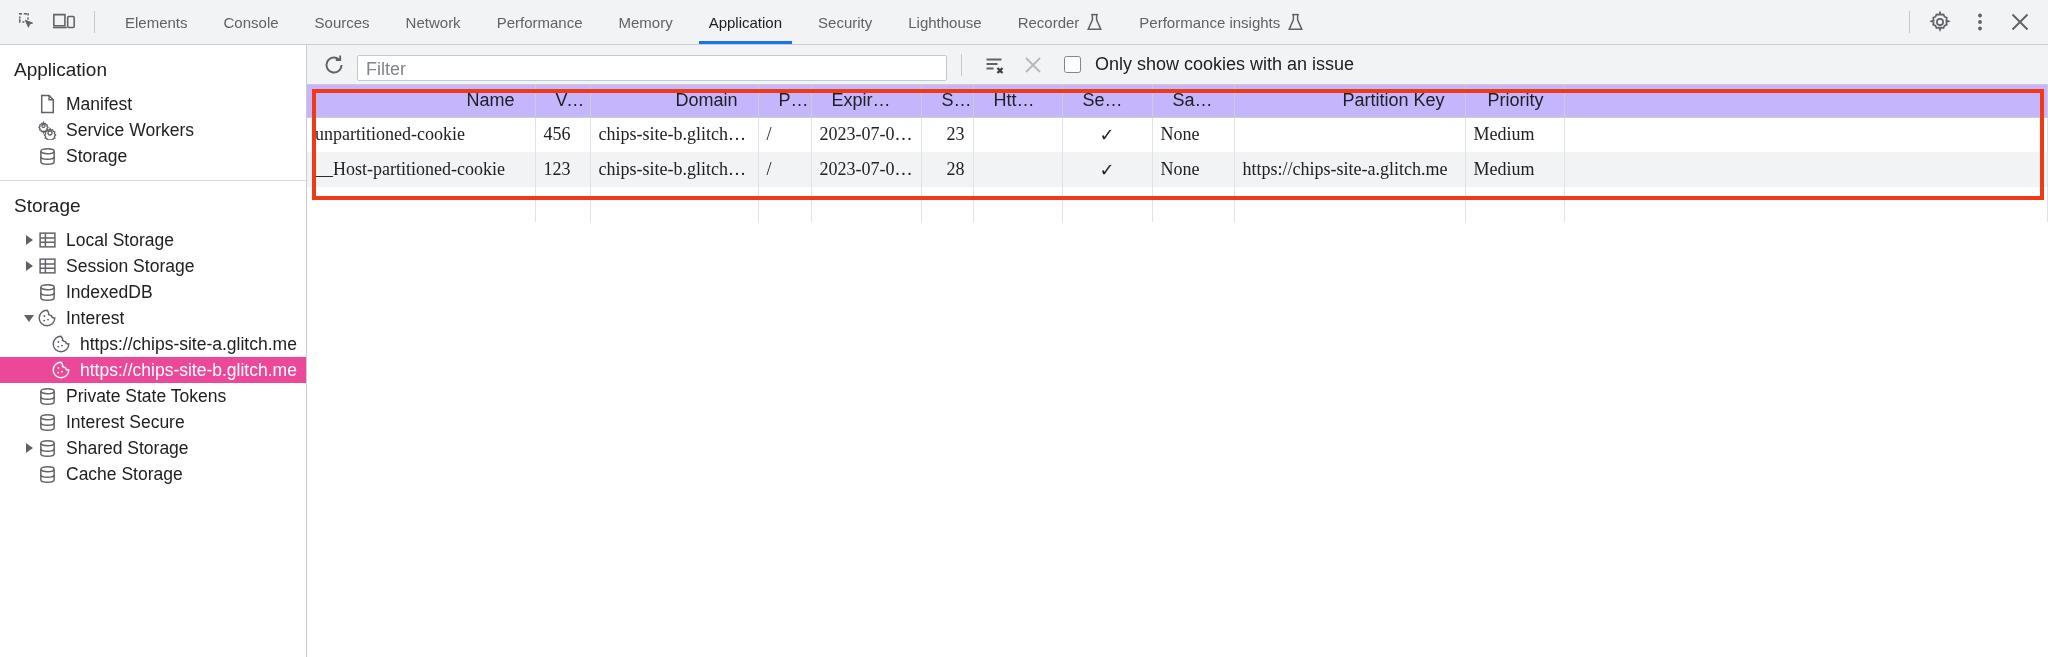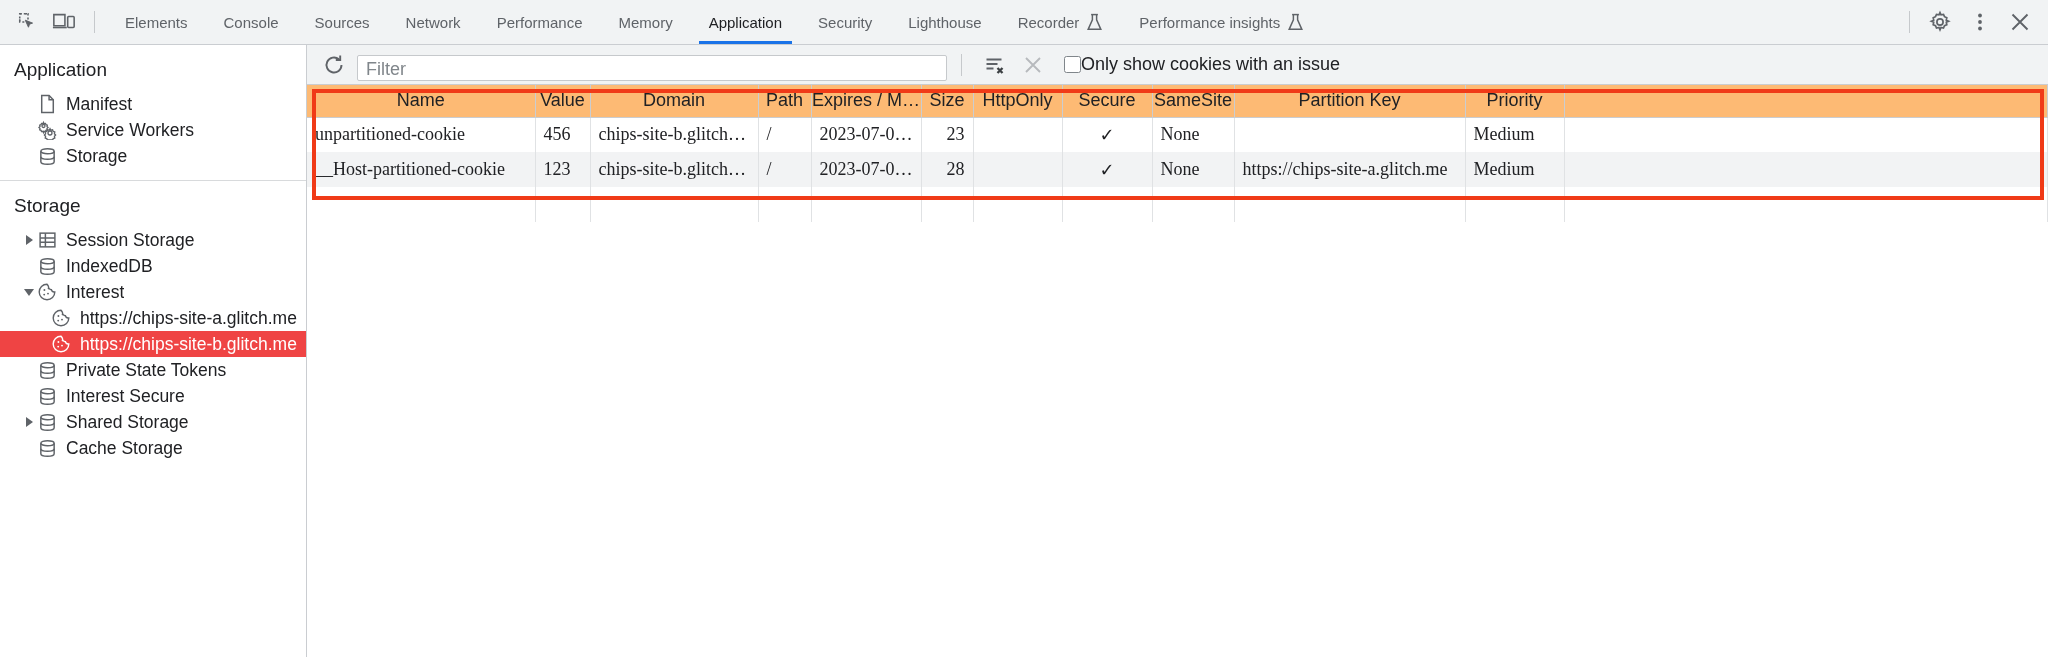--- a/index.html
+++ b/index.html
@@ -65,21 +65,21 @@
     font-size: 19px; color: #202124;
     padding: 14px 0 10px 14px;
   }
   .tree { padding-bottom: 2px; }
   .tree-row {
     display: flex; align-items: center;
     height: 26px;
     font-size: 17.5px; color: #202124;
     cursor: pointer; white-space: nowrap;
   }
-  .tree-row.selected { background: #ef4444; color: #ffffff; }
+  .tree-row.selected { background: #ec4899; color: #ffffff; }
   .tree-row .twisty {
     width: 14px; min-width: 14px; height: 14px;
     display: flex; align-items: center; justify-content: center;
     color: #5f6368;
   }
   .tw-r { width:0;height:0;border-left:7px solid currentColor;border-top:5px solid transparent;border-bottom:5px solid transparent; }
   .tw-d { width:0;height:0;border-top:7px solid currentColor;border-left:5px solid transparent;border-right:5px solid transparent; }
   .tree-row .ico {
     width: 22px; min-width: 22px; height: 20px;
     display: flex; align-items: center; justify-content: center;
@@ -116,21 +116,21 @@
     margin-top: 7px;
   }
   .fb-sep { width: 1px; height: 22px; background: #c6c9cc; margin: 0 14px; }
   .fb-btn {
     width: 38px; height: 30px;
     display: flex; align-items: center; justify-content: center;
     color: #5f6368; cursor: pointer;
   }
   .fb-btn.disabled { color: #b7babd; }
   .checkwrap {
-    display: flex; align-items: center; gap: 0;
+    display: flex; align-items: center; gap: 14px;
     margin-left: 12px; font-size: 18px; color: #202124; cursor: pointer;
     white-space: nowrap;
   }
   .cbox {
     width: 17px; height: 17px; border: 1.6px solid #80868b; border-radius: 2.5px;
     background: #fff;
   }
 
   
   .grid-wrap { flex: 1; position: relative; min-height: 0; overflow: hidden; }
@@ -143,25 +143,25 @@
     z-index: 5;
   }
   table.cookie-grid {
     width: 100%;
     border-collapse: collapse;
     table-layout: fixed;
     font-size: 18px;
     color: #202124;
   }
   table.cookie-grid th {
-    background: #fdba74;
+    background: #c4b5fd;
     font-weight: normal;
-    text-align: center;
+    text-align: right;
     height: 32px;
-    padding: 0 0;
+    padding: 0 20px;
     border-right: 1px solid #cacdd1;
     border-bottom: 1px solid #cacdd1;
     white-space: nowrap;
     overflow: hidden;
     text-overflow: ellipsis;
     cursor: pointer;
   }
   table.cookie-grid td {
     height: 35px;
     padding: 0 8px;
@@ -316,20 +316,32 @@
           </span>
           <span class="lbl">Storage</span>
         </div>
       </div>
 
       <div class="panel-sep"></div>
 
       <div class="section-title">Storage</div>
       <div class="tree">
 
+        <div class="tree-row lvl1">
+          <span class="twisty">
+              <span class="tw-r"></span>
+            </span>
+          <span class="ico">
+            <svg width="19" height="18" viewBox="0 0 18 17" fill="none" stroke="currentColor" stroke-width="1.4">
+              <rect x="2" y="2" width="14" height="13"></rect>
+                <path d="M2 6.5h14M2 10.7h14M7 2v13"></path>
+            </svg>
+          </span>
+          <span class="lbl">Local Storage</span>
+        </div>
 
         <div class="tree-row lvl1">
           <span class="twisty">
               <span class="tw-r"></span>
             </span>
           <span class="ico">
             <svg width="19" height="18" viewBox="0 0 18 17" fill="none" stroke="currentColor" stroke-width="1.4">
               <rect x="2" y="2" width="14" height="13"></rect>
                 <path d="M2 6.5h14M2 10.7h14M7 2v13"></path>
             </svg>

